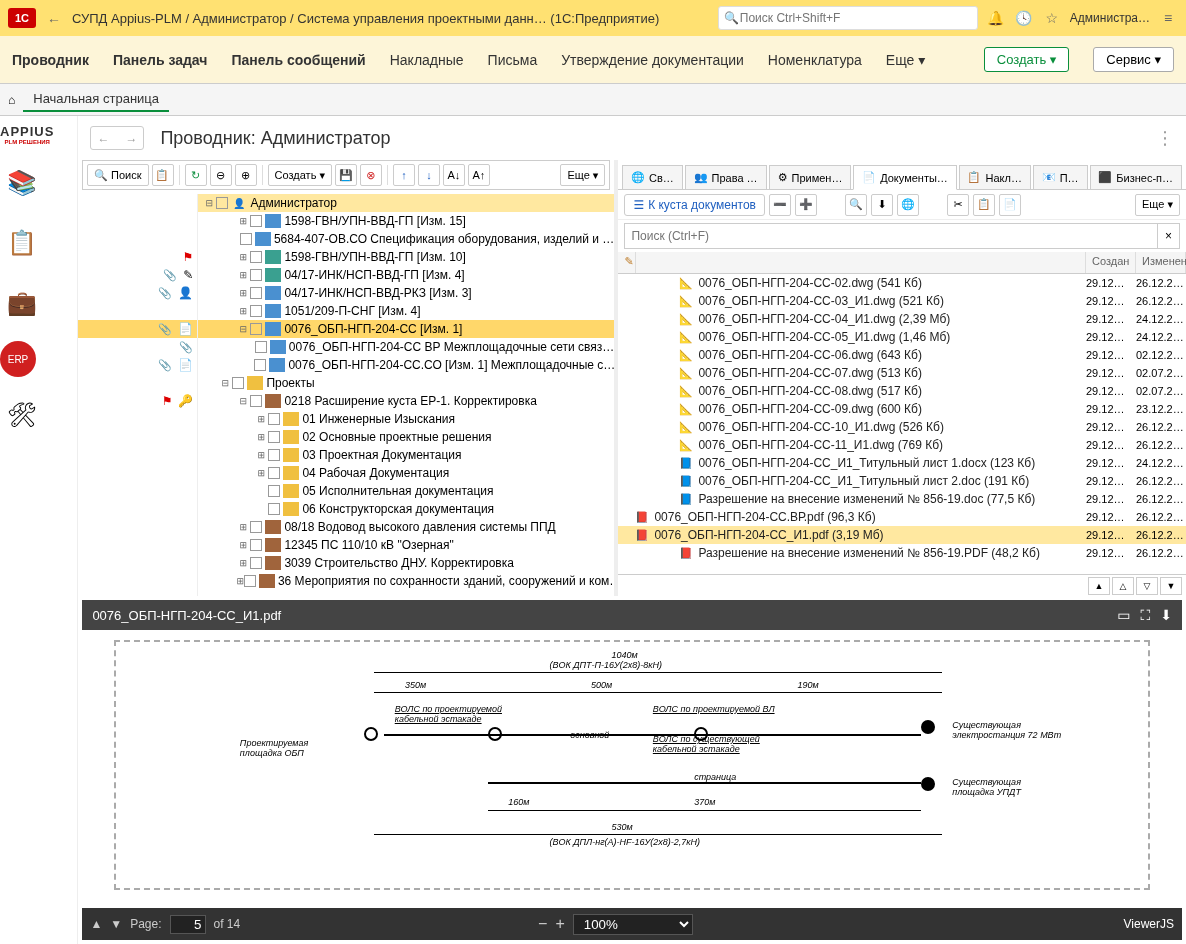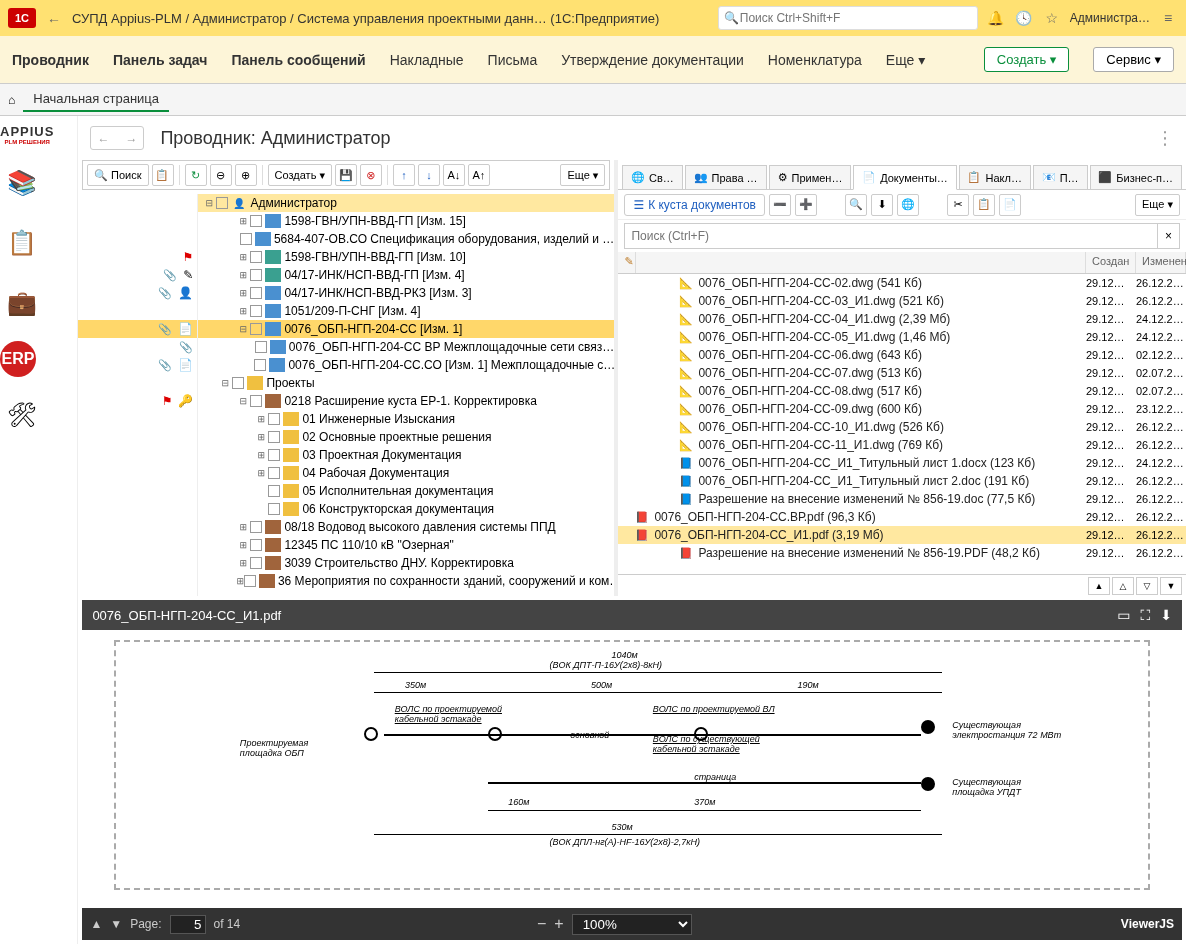--- a/index.html
+++ b/index.html
@@ -77,21 +77,21 @@
 .scroll-ctrl{height:22px;border-top:1px solid #ccc;display:flex;justify-content:flex-end;align-items:center;gap:2px;padding:0 4px}
 .sc-btn{width:22px;height:18px;border:1px solid #ccc;display:flex;align-items:center;justify-content:center;font-size:9px;cursor:pointer}
 .viewer{flex:0 0 340px;background:#444;display:flex;flex-direction:column;margin:4px}
 .v-header{height:30px;background:#444;color:#fff;display:flex;align-items:center;padding:0 10px;font-size:13px}
 .v-icons{margin-left:auto;display:flex;gap:10px;font-size:14px}
 .v-content{flex:1;background:#fff;margin:0;overflow:auto;position:relative;display:flex;justify-content:center;align-items:flex-start;padding:10px}
 .v-page{width:96%;height:250px;background:#fff;border:2px dashed #aaa;position:relative}
 .v-footer{height:32px;background:#333;color:#ccc;display:flex;align-items:center;padding:0 8px;gap:8px;font-size:12px}
 .v-pginput{width:36px;background:#222;border:1px solid #555;color:#fff;text-align:right;padding:1px 3px}
 .v-zoom{background:#222;border:1px solid #555;color:#fff;padding:1px 6px;width:120px}
-.v-brand{margin-left:auto;font-weight:bold;color:#fff}
+.v-brand{margin-left:auto;font-weight:normal;color:#fff}
 .diag-text{position:absolute;font-size:9px;font-style:italic;color:#000}
 .diag-line{position:absolute;background:#000}
 .diag-node{position:absolute;width:14px;height:14px;border:2px solid #000;border-radius:50%;background:#fff}
 </style>
 </head>
 <body>
 
 <div class="titlebar">
   <div class="logo-1c">1С</div>
   <div class="tb-icon">←</div>
@@ -128,21 +128,21 @@
 
 <div class="main-layout">
   <div class="side-rail">
     <div class="side-logo">
       <div style="font-size:13px;letter-spacing:1px">APPIUS</div>
       <div style="font-size:6px;color:#c00">PLM РЕШЕНИЯ</div>
     </div>
     <div class="side-icon" style="color:#a04020">📚</div>
     <div class="side-icon" style="color:#c04020">📋</div>
     <div class="side-icon" style="color:#804020">💼</div>
-    <div class="side-icon" style="background:#d02020;color:#fff;border-radius:50%;width:36px;height:36px;font-size:16px;font-weight:bold">ERP</div>
+    <div class="side-icon" style="background:#d02020;color:#fff;border-radius:50%;width:36px;height:36px;font-size:10px;font-weight:normal">ERP</div>
     <div class="side-icon">🛠</div>
   </div>
 
   <div class="workspace">
     <div class="ws-header">
       <div class="nav-btns">
         <div class="nav-btn">←</div>
         <div class="nav-btn">→</div>
       </div>
       <div class="ws-title">Проводник: Администратор</div>

